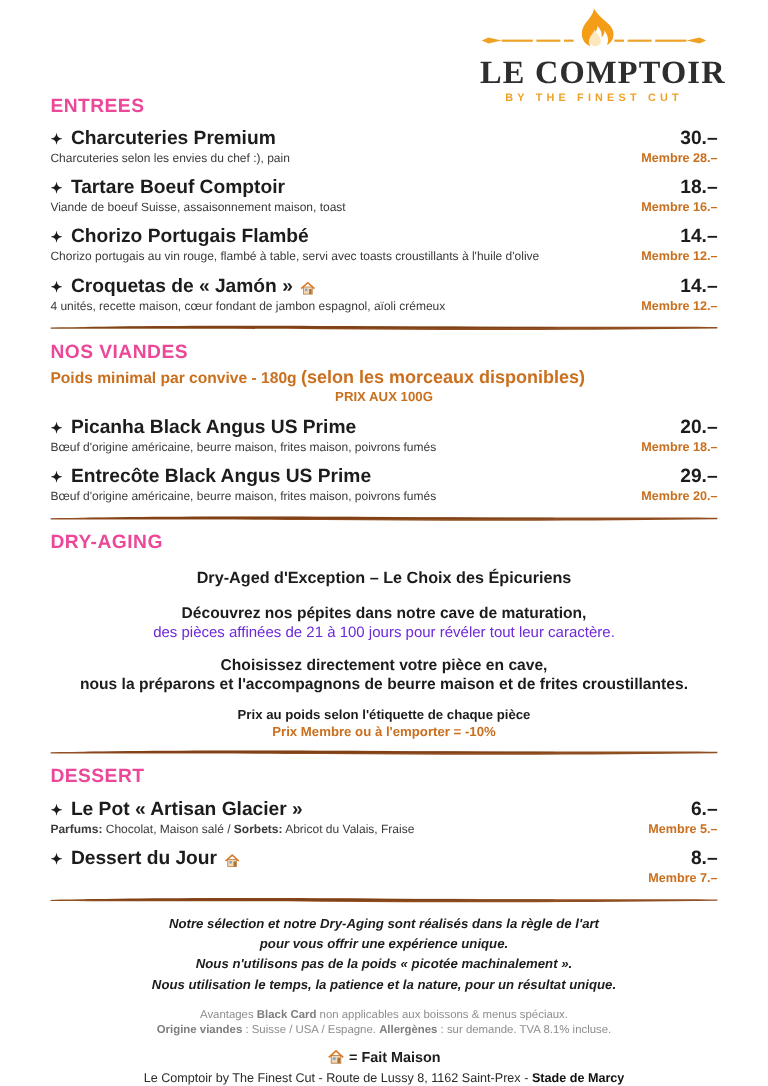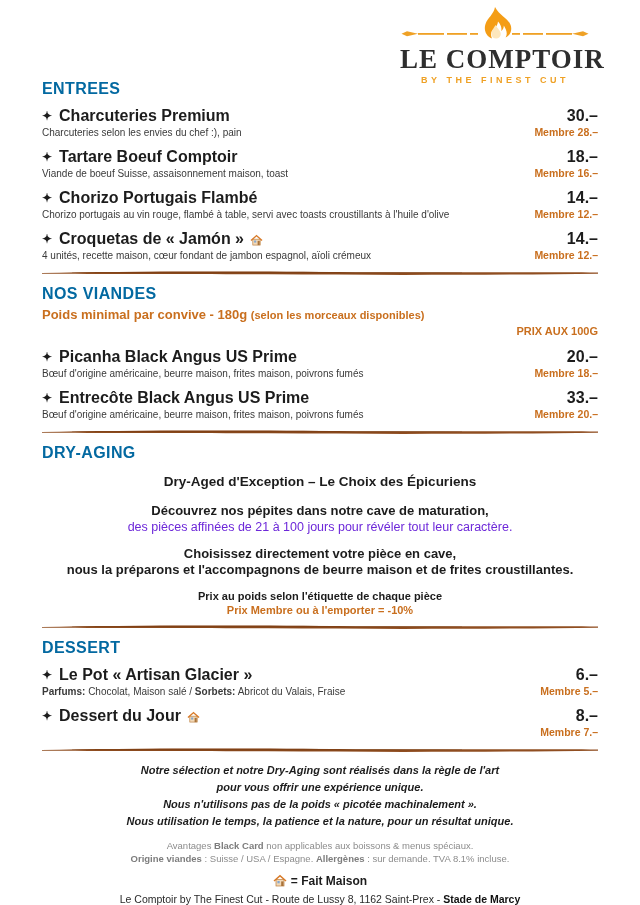--- a/index.html
+++ b/index.html
@@ -23,21 +23,21 @@
     font-weight:bold; font-size:27px; letter-spacing:1px;
     color:#2e2e2e; line-height:30px; white-space:nowrap;
   }
   .logo-sub {
     font-weight:bold; font-size:9px; letter-spacing:3.5px;
     color:#efa125; margin-top:1px; white-space:nowrap;
   }
   
   .content { padding:80px 42px 0 42px; }
   .section-title {
-    font-size:16px; font-weight:bold; color:#0369a1;
+    font-size:16px; font-weight:bold; color:#ec4899;
     letter-spacing:0.4px; line-height:18px; margin-bottom:8px;
   }
   .menu-item { display:flex; justify-content:space-between; margin-bottom:8px; }
   .item-left { max-width:430px; }
   .item-title {
     font-size:16px; font-weight:bold; color:#1c1c1c; line-height:20px;
     white-space:nowrap; display:flex; align-items:center;
   }
   .star { font-size:12px; margin-right:7px; color:#1c1c1c; }
   .item-desc { font-size:10px; color:#3a3a3a; line-height:13px; }
@@ -46,23 +46,23 @@
   .member { font-size:10.5px; font-weight:bold; color:#c96f1e; line-height:13px; }
   .house { margin-left:6px; position:relative; top:1px; }
   
   .divider { margin:7px 0 9px 0; height:6px; }
   .divider svg { display:block; width:100%; height:6px; }
   
   .sub-orange {
     font-size:13px; font-weight:bold; color:#c96f1e; line-height:16px;
     margin-top:-4px;
   }
-  .sub-orange-note { font-size:11px; font-weight:bold; color:#c96f1e; }
+  .sub-orange-note { font-size:15px; font-weight:bold; color:#c96f1e; }
   .price-basis {
-    text-align:right; font-size:11px; font-weight:bold; color:#c96f1e;
+    text-align:center; font-size:11px; font-weight:bold; color:#c96f1e;
     line-height:13px; margin:2px 0 9px 0;
   }
   
   .center-block { text-align:center; }
   .da-headline { font-size:13.5px; font-weight:bold; margin:12px 0 14px 0; }
   .da-bold { font-size:13px; font-weight:bold; line-height:16px; }
   .da-reg  { font-size:12.5px; color:#6d28d9; line-height:16px; }
   .da-gap { height:11px; }
   .da-note { font-size:11px; font-weight:bold; margin-top:11px; line-height:14px; }
   .da-member { font-size:11px; font-weight:bold; color:#c96f1e; line-height:14px; }
@@ -199,21 +199,21 @@
 
     <div class="menu-item">
       <div class="item-left">
         <div class="item-title">
             <span class="star">✦</span>
             <span>Entrecôte Black Angus US Prime</span>
           </div>
         <div class="item-desc">Bœuf d'origine américaine, beurre maison, frites maison, poivrons fumés</div>
       </div>
       <div class="item-right">
-        <div class="price">33.–</div>
+        <div class="price">29.–</div>
         <div class="member">Membre 20.–</div>
       </div>
     </div>
 
     <div class="divider">
       <svg viewBox="0 0 556 7" preserveAspectRatio="none">
         <path d="M0,3.4 C70,1.7 160,1.1 278,2.2 C390,3.2 488,2.3 556,2.9 L556,4.3 C468,5.7 352,6.3 226,5.1 C126,4.2 48,4.9 0,4.5 Z" fill="#8a4515" opacity="0.95"></path>
         <path d="M30,2.8 C140,1.5 280,1.9 420,2.8 L420,3.6 C280,4.6 140,4.2 30,3.6 Z" fill="#6d3208" opacity="0.45"></path>
       </svg>
     </div>

